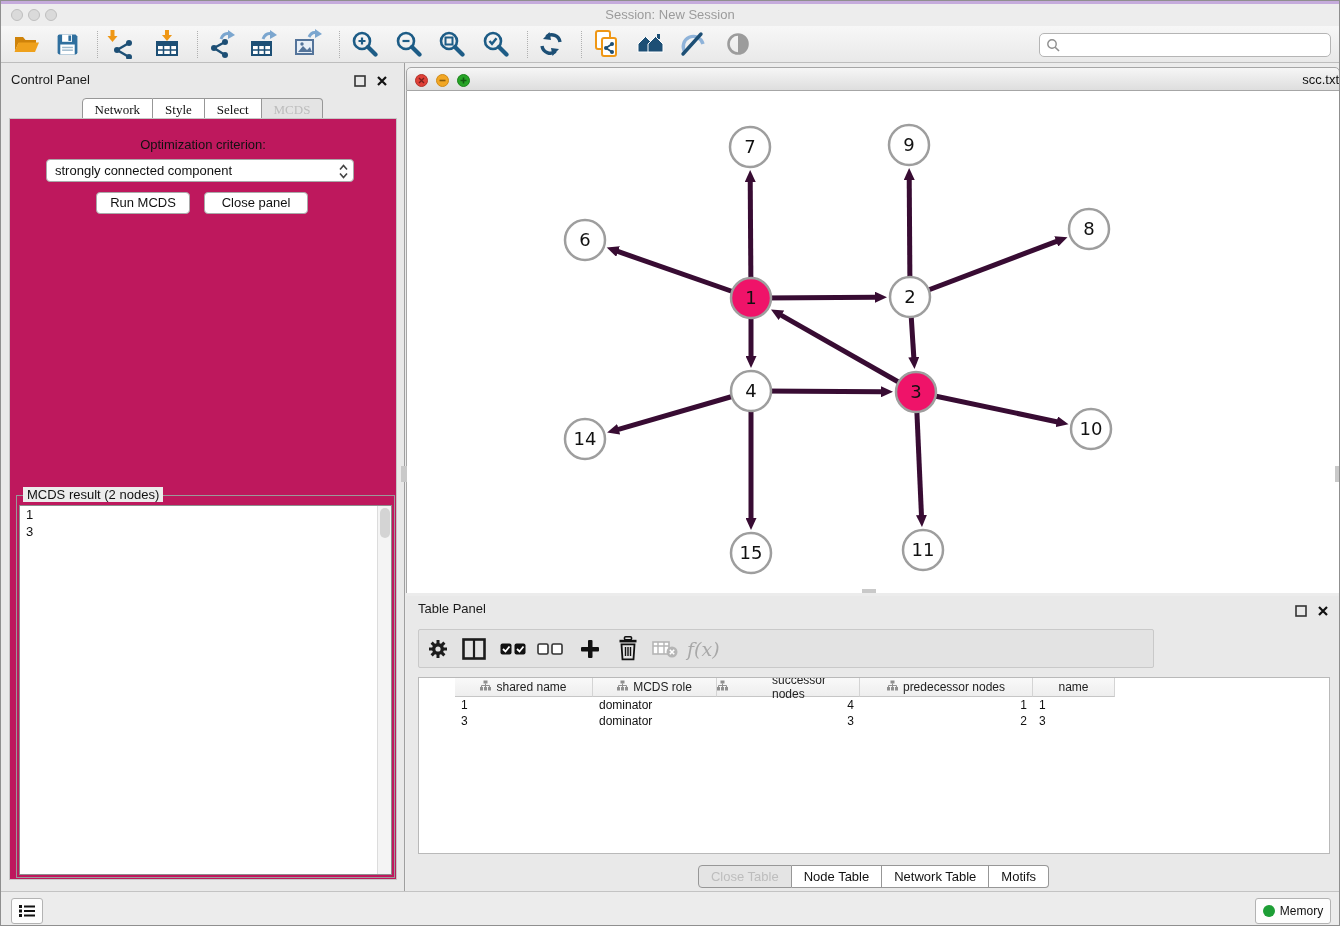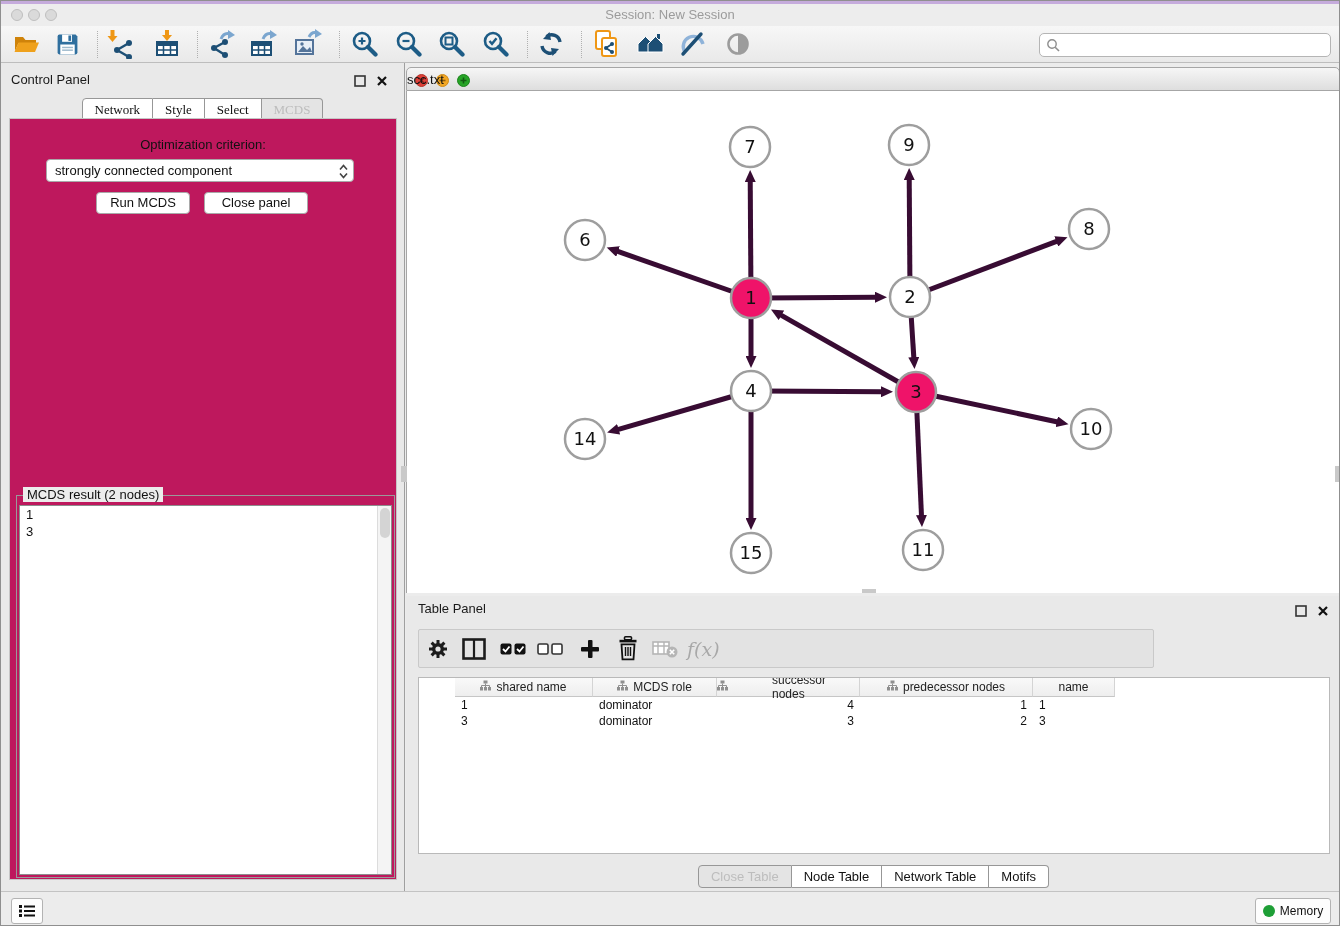--- a/index.html
+++ b/index.html
@@ -51,21 +51,21 @@
   .legend{position:absolute;left:6px;top:-9px;background:#ececec;padding:0 4px;font-size:13px;color:#111;}
   .mcds-listbox{position:absolute;left:2px;top:9px;right:2px;bottom:2px;background:#fff;
                 border:1px solid #8d8d8d;overflow:hidden;}
   .mcds-scroll{position:absolute;right:0;top:0;bottom:0;width:13px;background:#f4f4f4;border-left:1px solid #dcdcdc;}
   .mcds-thumb{position:absolute;right:1px;top:2px;width:10px;height:30px;background:#d4d4d4;border-radius:5px;}
   .mcds-item{font-size:13px;padding:1px 6px;color:#111;}
   
   .net-titlebar{position:absolute;left:405px;top:66px;width:934px;height:24px;
                 background:linear-gradient(#f6f6f6,#dedede);border:1px solid #a6a6a6;
                 border-radius:5px 5px 0 0;box-sizing:border-box;}
-  .net-title{position:absolute;left:0;right:0;top:4px;text-align:left;font-size:13px;color:#111;}
+  .net-title{position:absolute;left:0;right:0;top:4px;text-align:right;font-size:13px;color:#111;}
   .traffic{position:absolute;top:5px;width:13px;height:13px;}
   .net-canvas{position:absolute;left:405px;top:90px;width:934px;height:502px;background:#fff;
               border-left:1px solid #a6a6a6;border-right:1px solid #a6a6a6;box-sizing:border-box;}
   .grip{position:absolute;background:#c9c9c9;}
   
   .table-panel{position:absolute;left:405px;top:595px;width:935px;height:295px;background:#e9e9e9;}
   .tp-float{right:34px;} .tp-close{right:12px;}
   .tp-toolbar{position:absolute;left:12px;top:33px;width:736px;height:39px;background:#e3e3e3;
               border:1px solid #c9c9c9;border-radius:2px;box-sizing:border-box;}
   .ticon{position:absolute;top:0;height:37px;display:flex;align-items:center;justify-content:center;}

